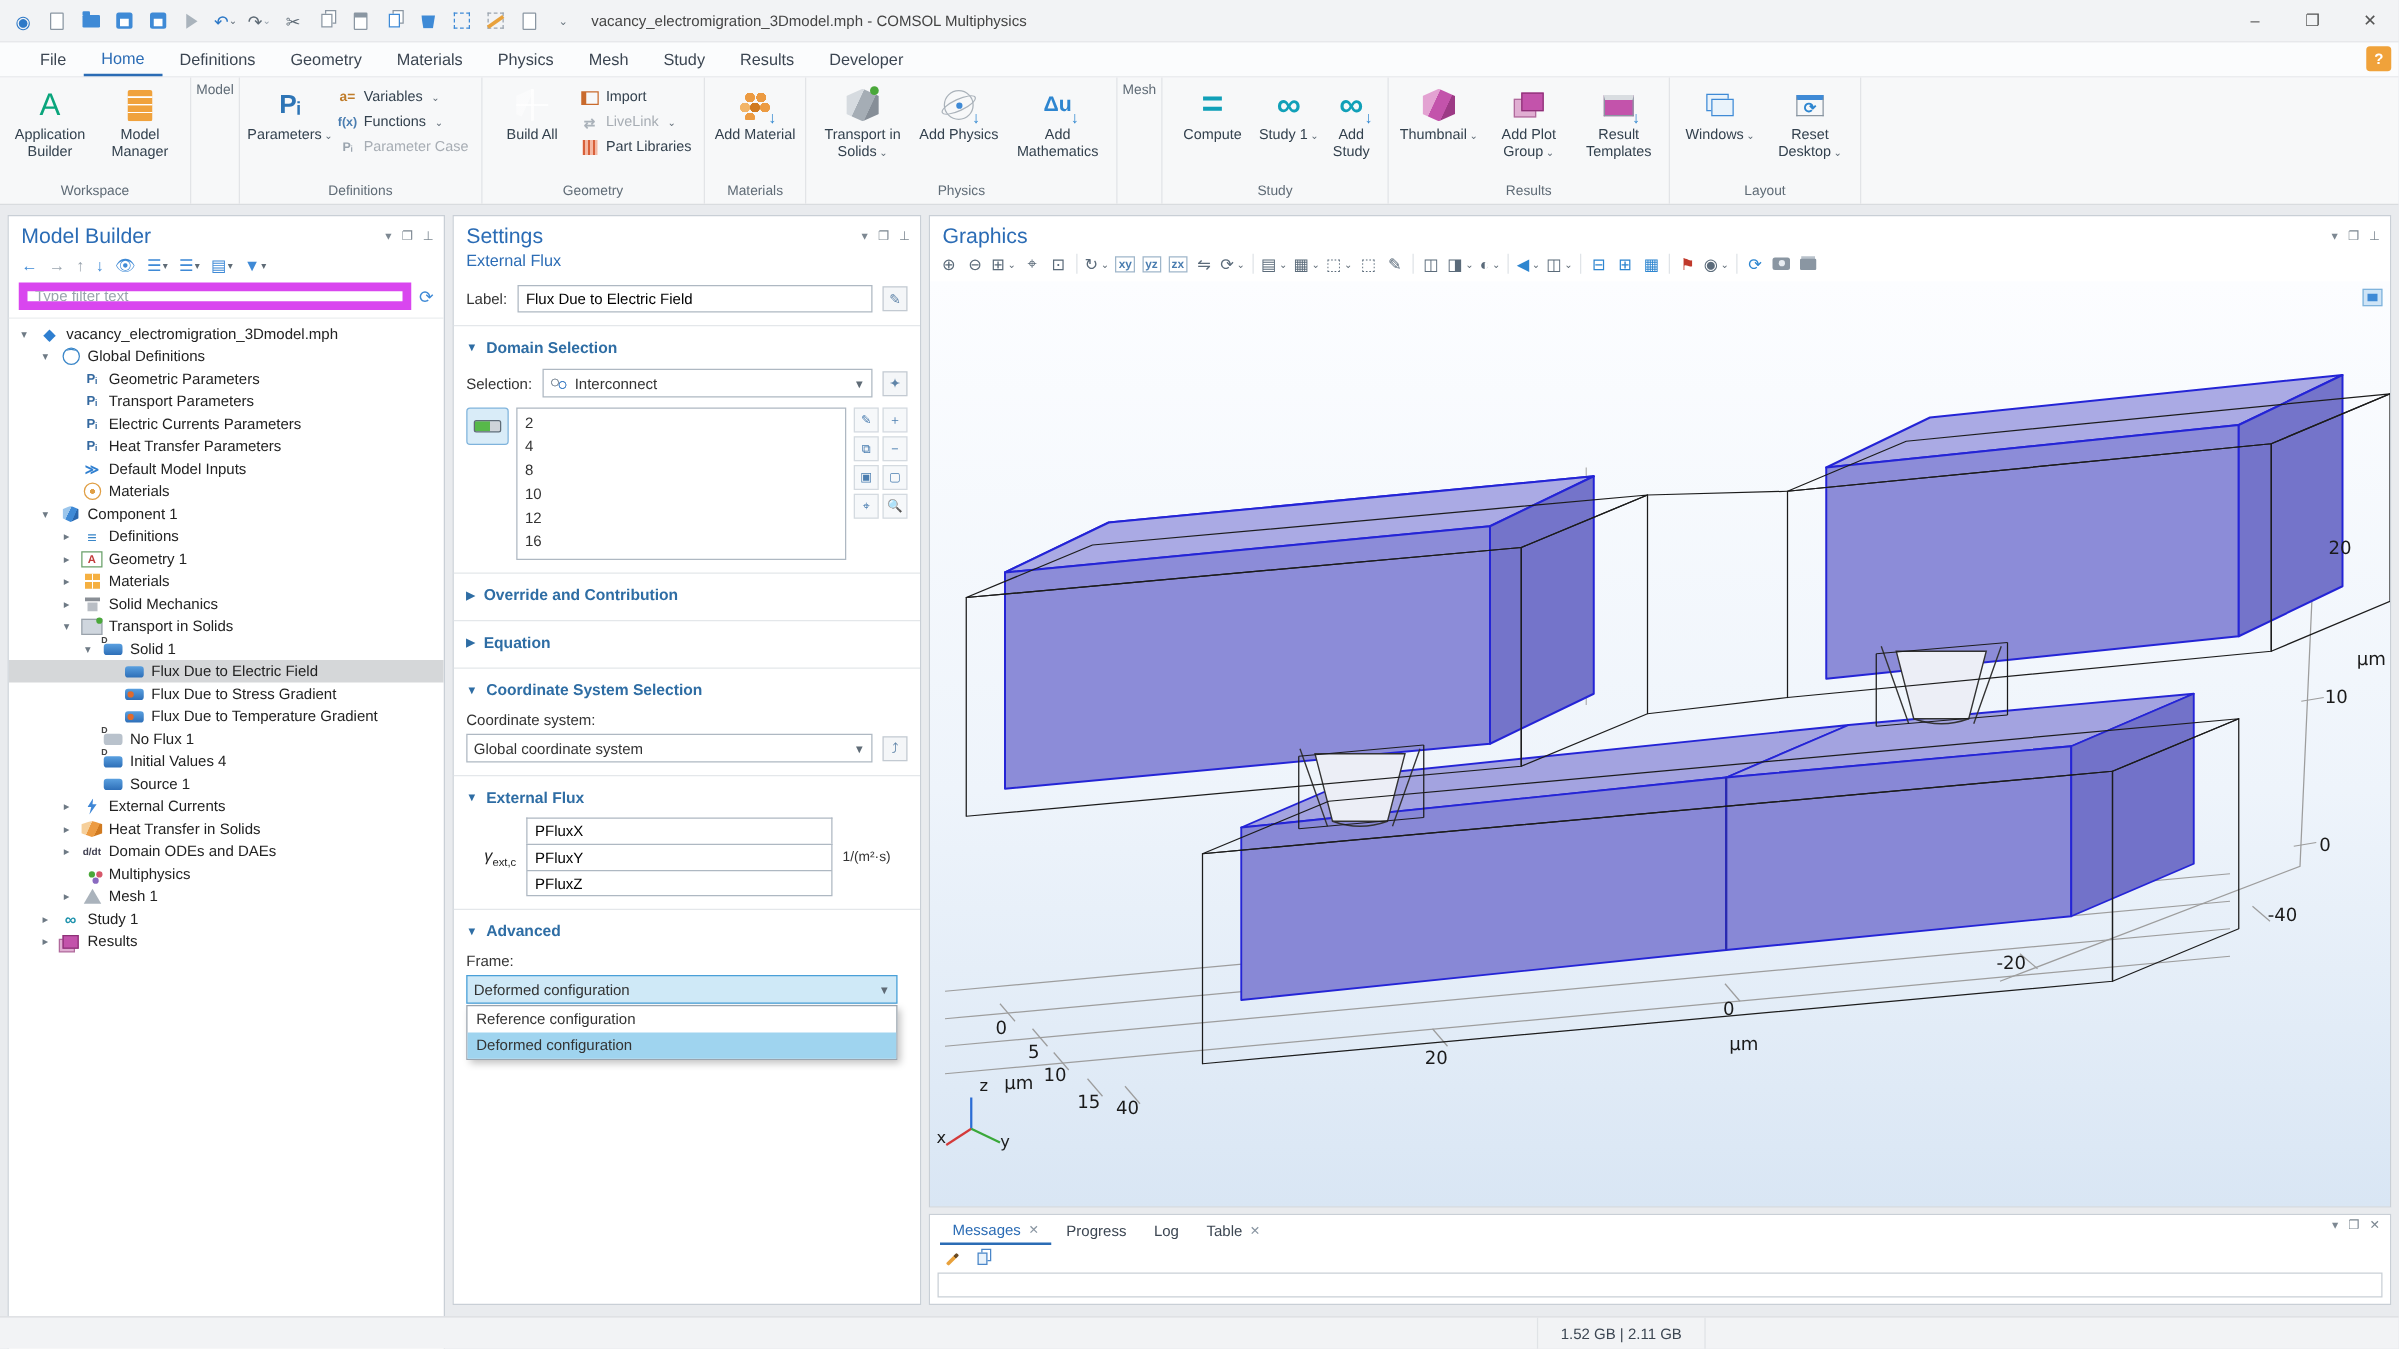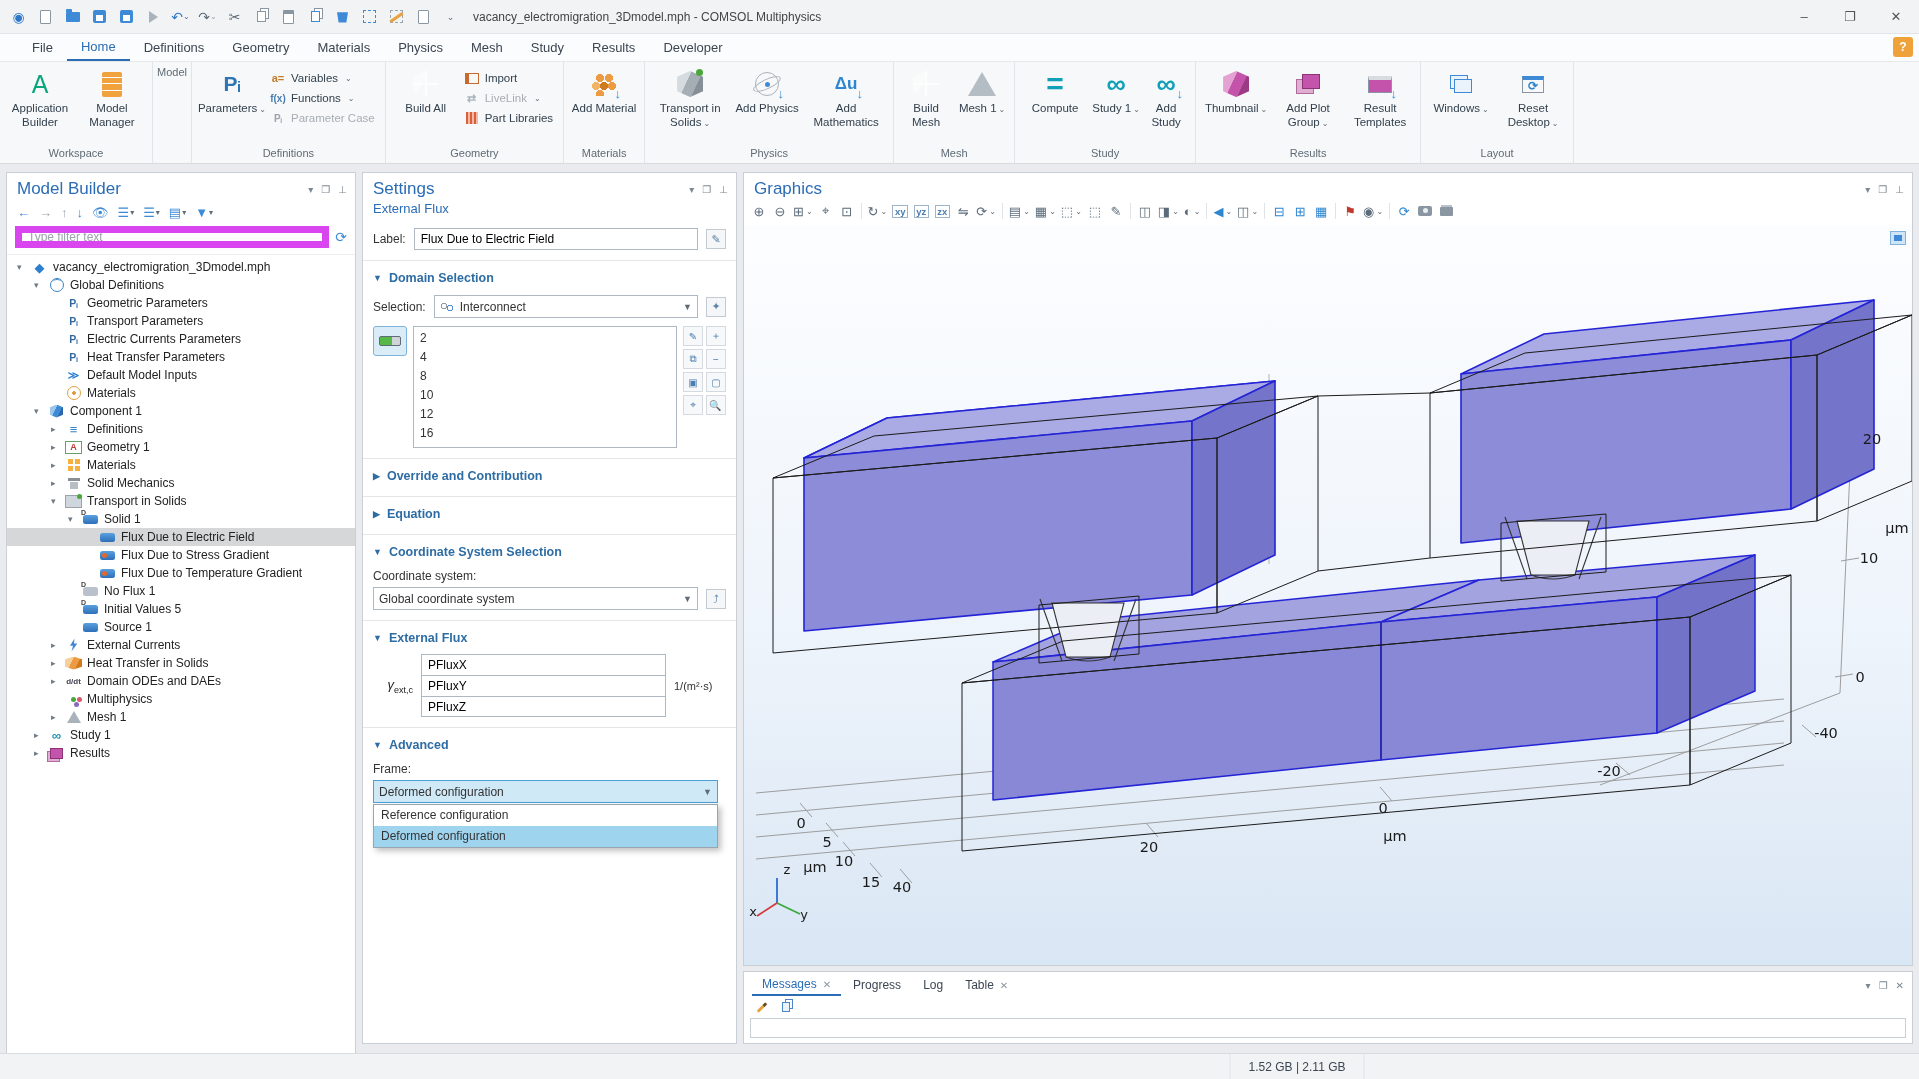--- a/index.html
+++ b/index.html
@@ -176,21 +176,21 @@
   .gsep{width:1px;height:16px;background:#e0e4e8;margin:0 2px}
   .scene{position:relative;flex:1;overflow:hidden;background:linear-gradient(180deg,#fcfdff 0%,#eef4fb 55%,#d9e6f4 100%)}
   .scene svg{position:absolute;left:0;top:0}
   .axlabel{position:absolute;font-family:"DejaVu Sans",sans-serif;font-size:14.5px;color:#1a1a1a;transform:translate(-50%,-50%);white-space:nowrap}
   .triadlbl{position:absolute;font-family:"DejaVu Sans",sans-serif;font-size:13px;color:#1a1a1a;transform:translate(-50%,-50%)}
   .corner-ico{position:absolute;right:6px;top:6px;width:16px;height:14px;background:#cfe4f6;border:1px solid #7fb3dc;display:flex;align-items:center;justify-content:center}
   .corner-ico::before{content:"";width:8px;height:6px;background:#3f8ad6}
 
   
   #msg{left:743px;top:971px;width:1170px;height:73px;display:flex;flex-direction:column}
-  .msgtabs{display:flex;align-items:center;padding:2px 8px 0;gap:2px}
+  .msgtabs{display:flex;padding:2px 8px 0;gap:2px}
   .msgtab{display:flex;align-items:center;gap:6px;padding:3px 10px;font-size:12px;color:#3c4652}
   .msgtab.active{color:#2b6cb5;border-bottom:2px solid #2b6cb5}
   .msgtab .x{color:#8a96a2;font-size:10px}
   .msgctrl{margin-left:auto;display:flex;gap:8px;color:#7d8892;font-size:10px}
   .msgtools{display:flex;align-items:center;gap:8px;padding:3px 10px}
   .mi{width:16px;height:16px;display:inline-flex;align-items:center;justify-content:center}
   .mi .pen{width:12px;height:3px;background:linear-gradient(90deg,#e8a13c 70%,#6a4a22 70%);transform:rotate(-45deg);border-radius:1px}
   .mi .cp{width:8px;height:10px;border:1.2px solid #4a86c8;background:#eaf3fb;box-shadow:3px -3px 0 -1px #fff,3px -3px 0 0 #4a86c8}
   .msgbody{flex:1;margin:0 6px 5px;background:#fff;border:1px solid #c9cfd6}
 
@@ -387,34 +387,20 @@
             <span class="ri">
               <span class="du">Δu</span>
               <span class="addarrow">↓</span>
             </span>
             <span class="cap">Add Mathematics</span>
           </div>
       </div>
       <div class="rlabel">Physics</div>
     </div>
     <div class="rgroup">
-      <div class="rbody">
-        <div class="rbtn" style="width:56px">
-            <span class="ri">
-              <span class="cube gray grid"></span>
-            </span>
-            <span class="cap">Build Mesh</span>
-          </div>
-        <div class="rbtn" style="width:56px">
-            <span class="ri">
-              <span class="tri"></span>
-            </span>
-            <span class="cap"><span>Mesh 1</span><span class="caret">⌄</span></span>
-          </div>
-      </div>
       <div class="rlabel">Mesh</div>
     </div>
     <div class="rgroup">
       <div class="rbody">
         <div class="rbtn">
             <span class="ri">
               <span class="eq">=</span>
             </span>
             <span class="cap">Compute</span>
           </div>
@@ -603,21 +589,21 @@
           <i class="ti ti-node gray">
             <b class="db">D</b>
           </i>
           <span>No Flux 1</span>
         </div>
       <div class="trow" style="--d:3">
           <span class="tw"></span>
           <i class="ti ti-node">
             <b class="db">D</b>
           </i>
-          <span>Initial Values 5</span>
+          <span>Initial Values 4</span>
         </div>
       <div class="trow" style="--d:3">
           <span class="tw"></span>
           <i class="ti ti-node"></i>
           <span>Source 1</span>
         </div>
       <div class="trow" style="--d:2">
           <span class="tw">▸</span>
           <i class="ti ti-ec"></i>
           <span>External Currents</span>

